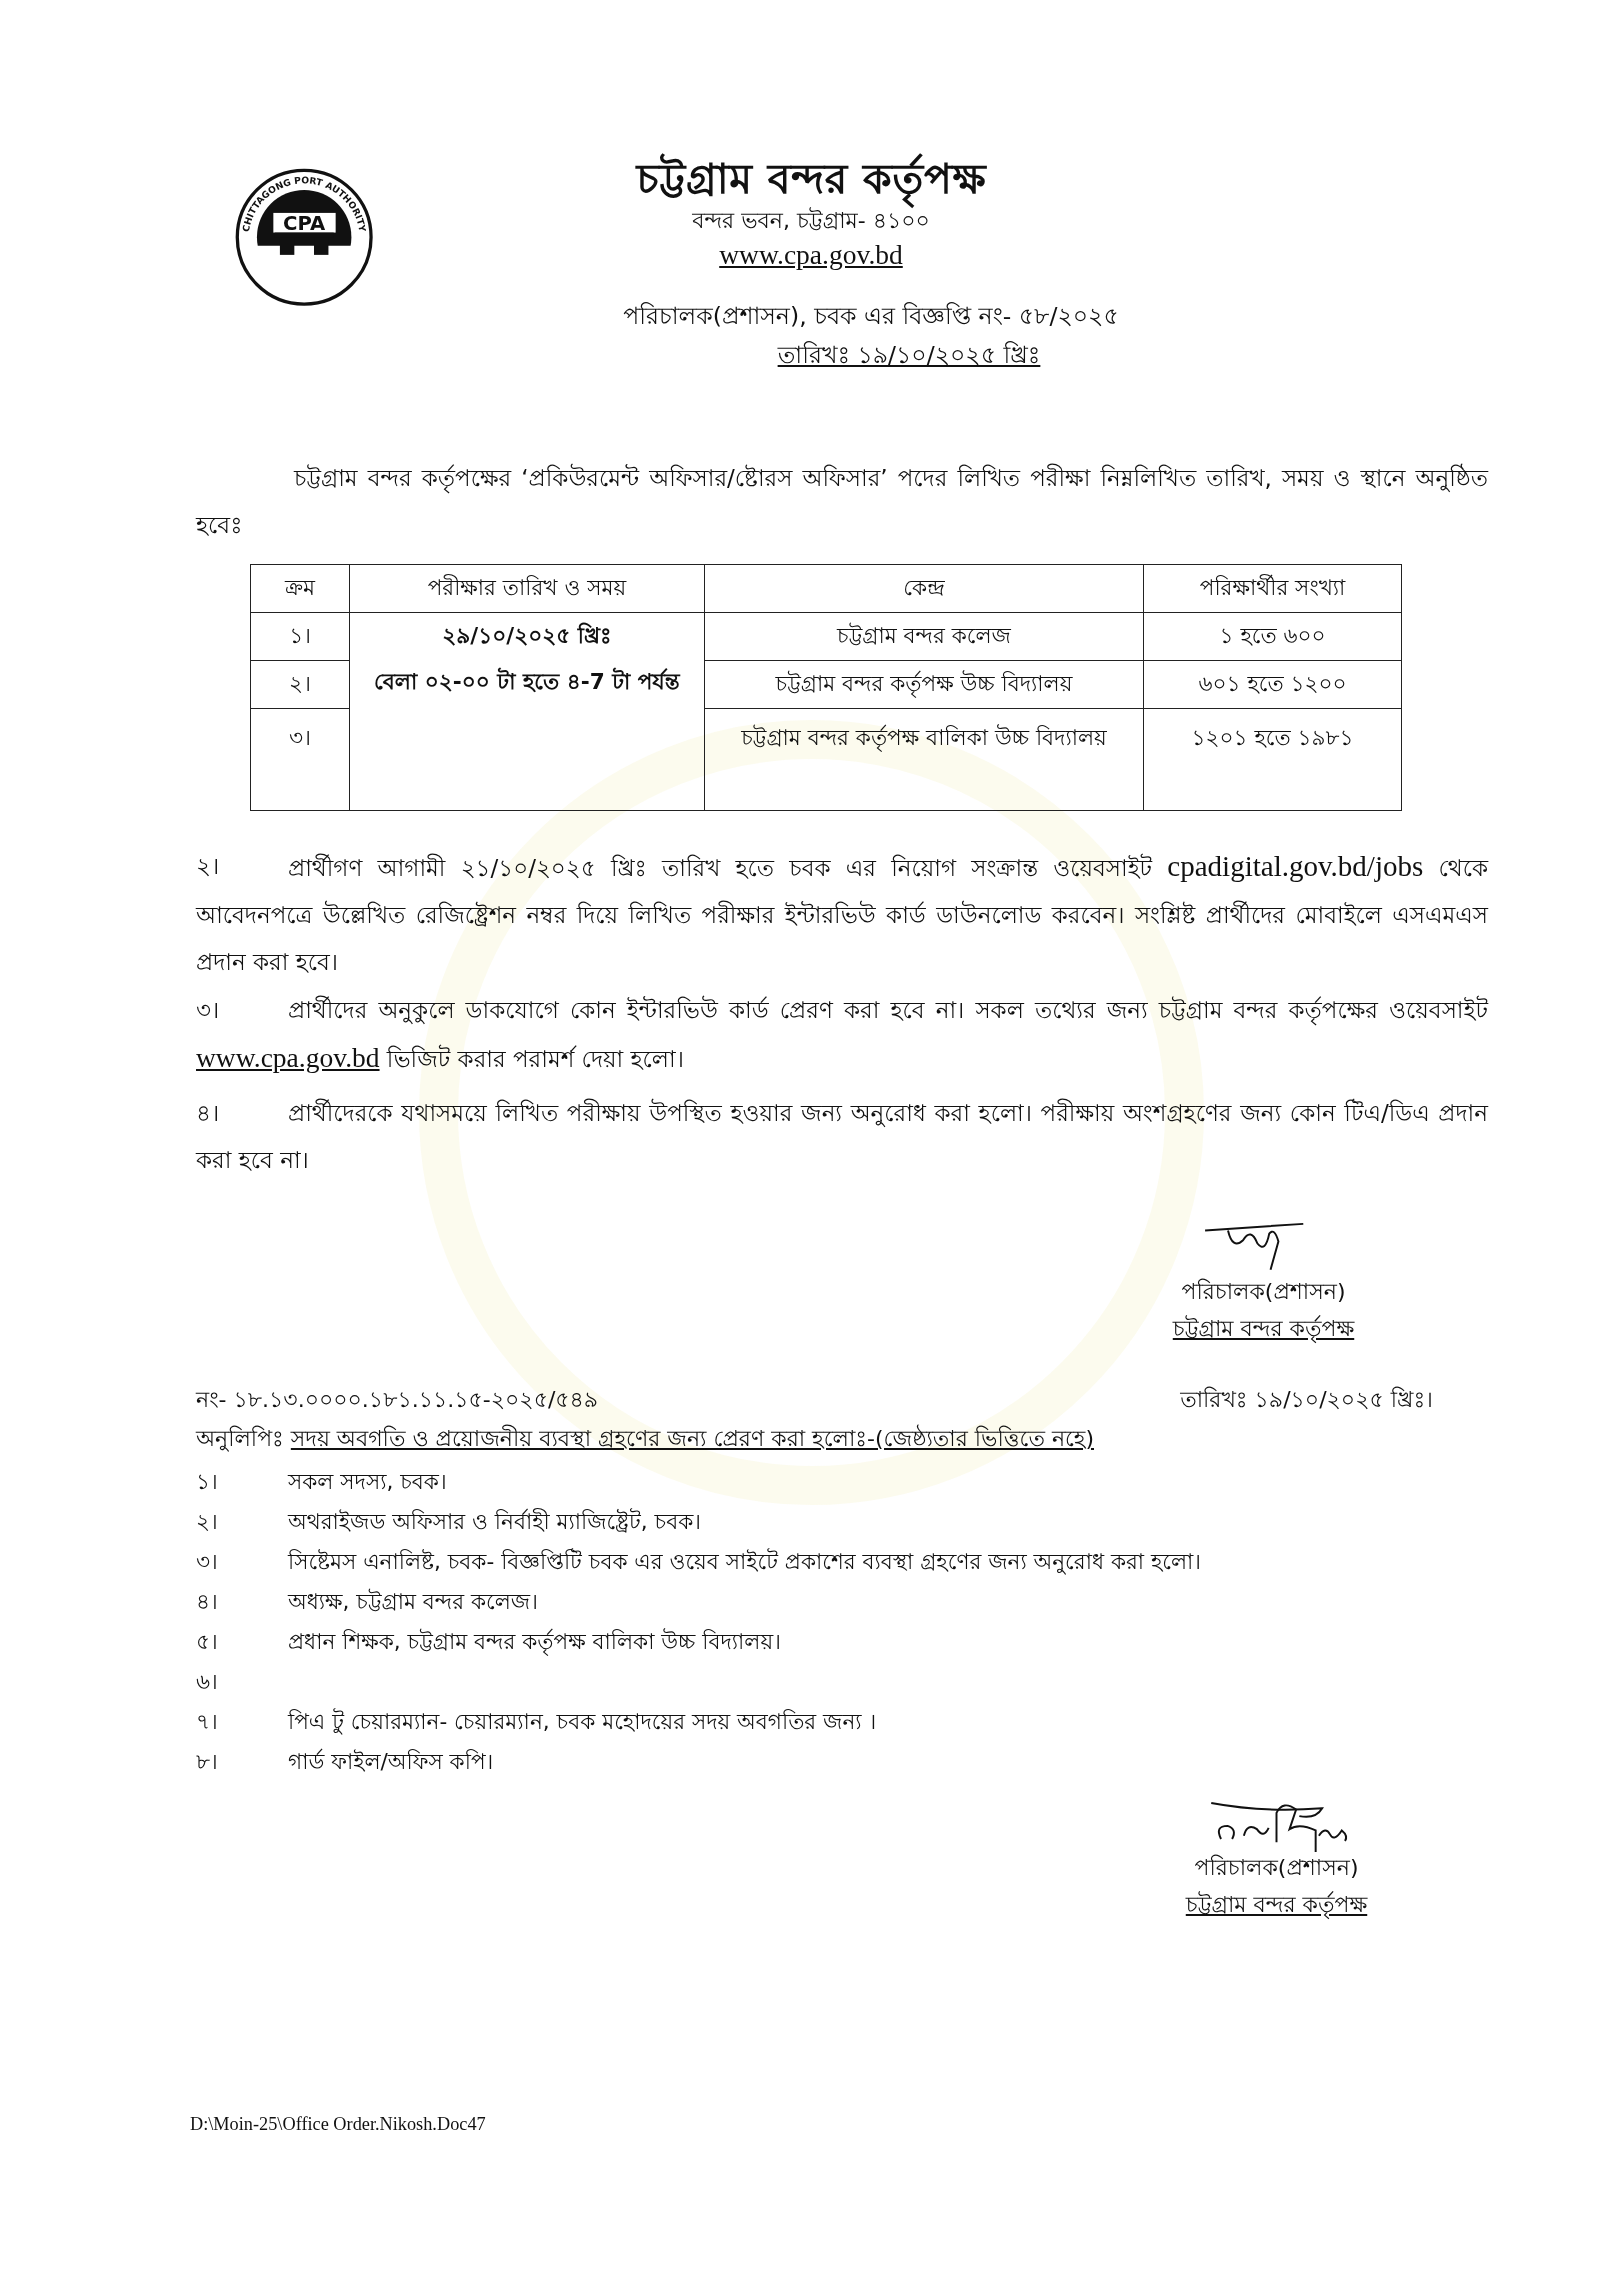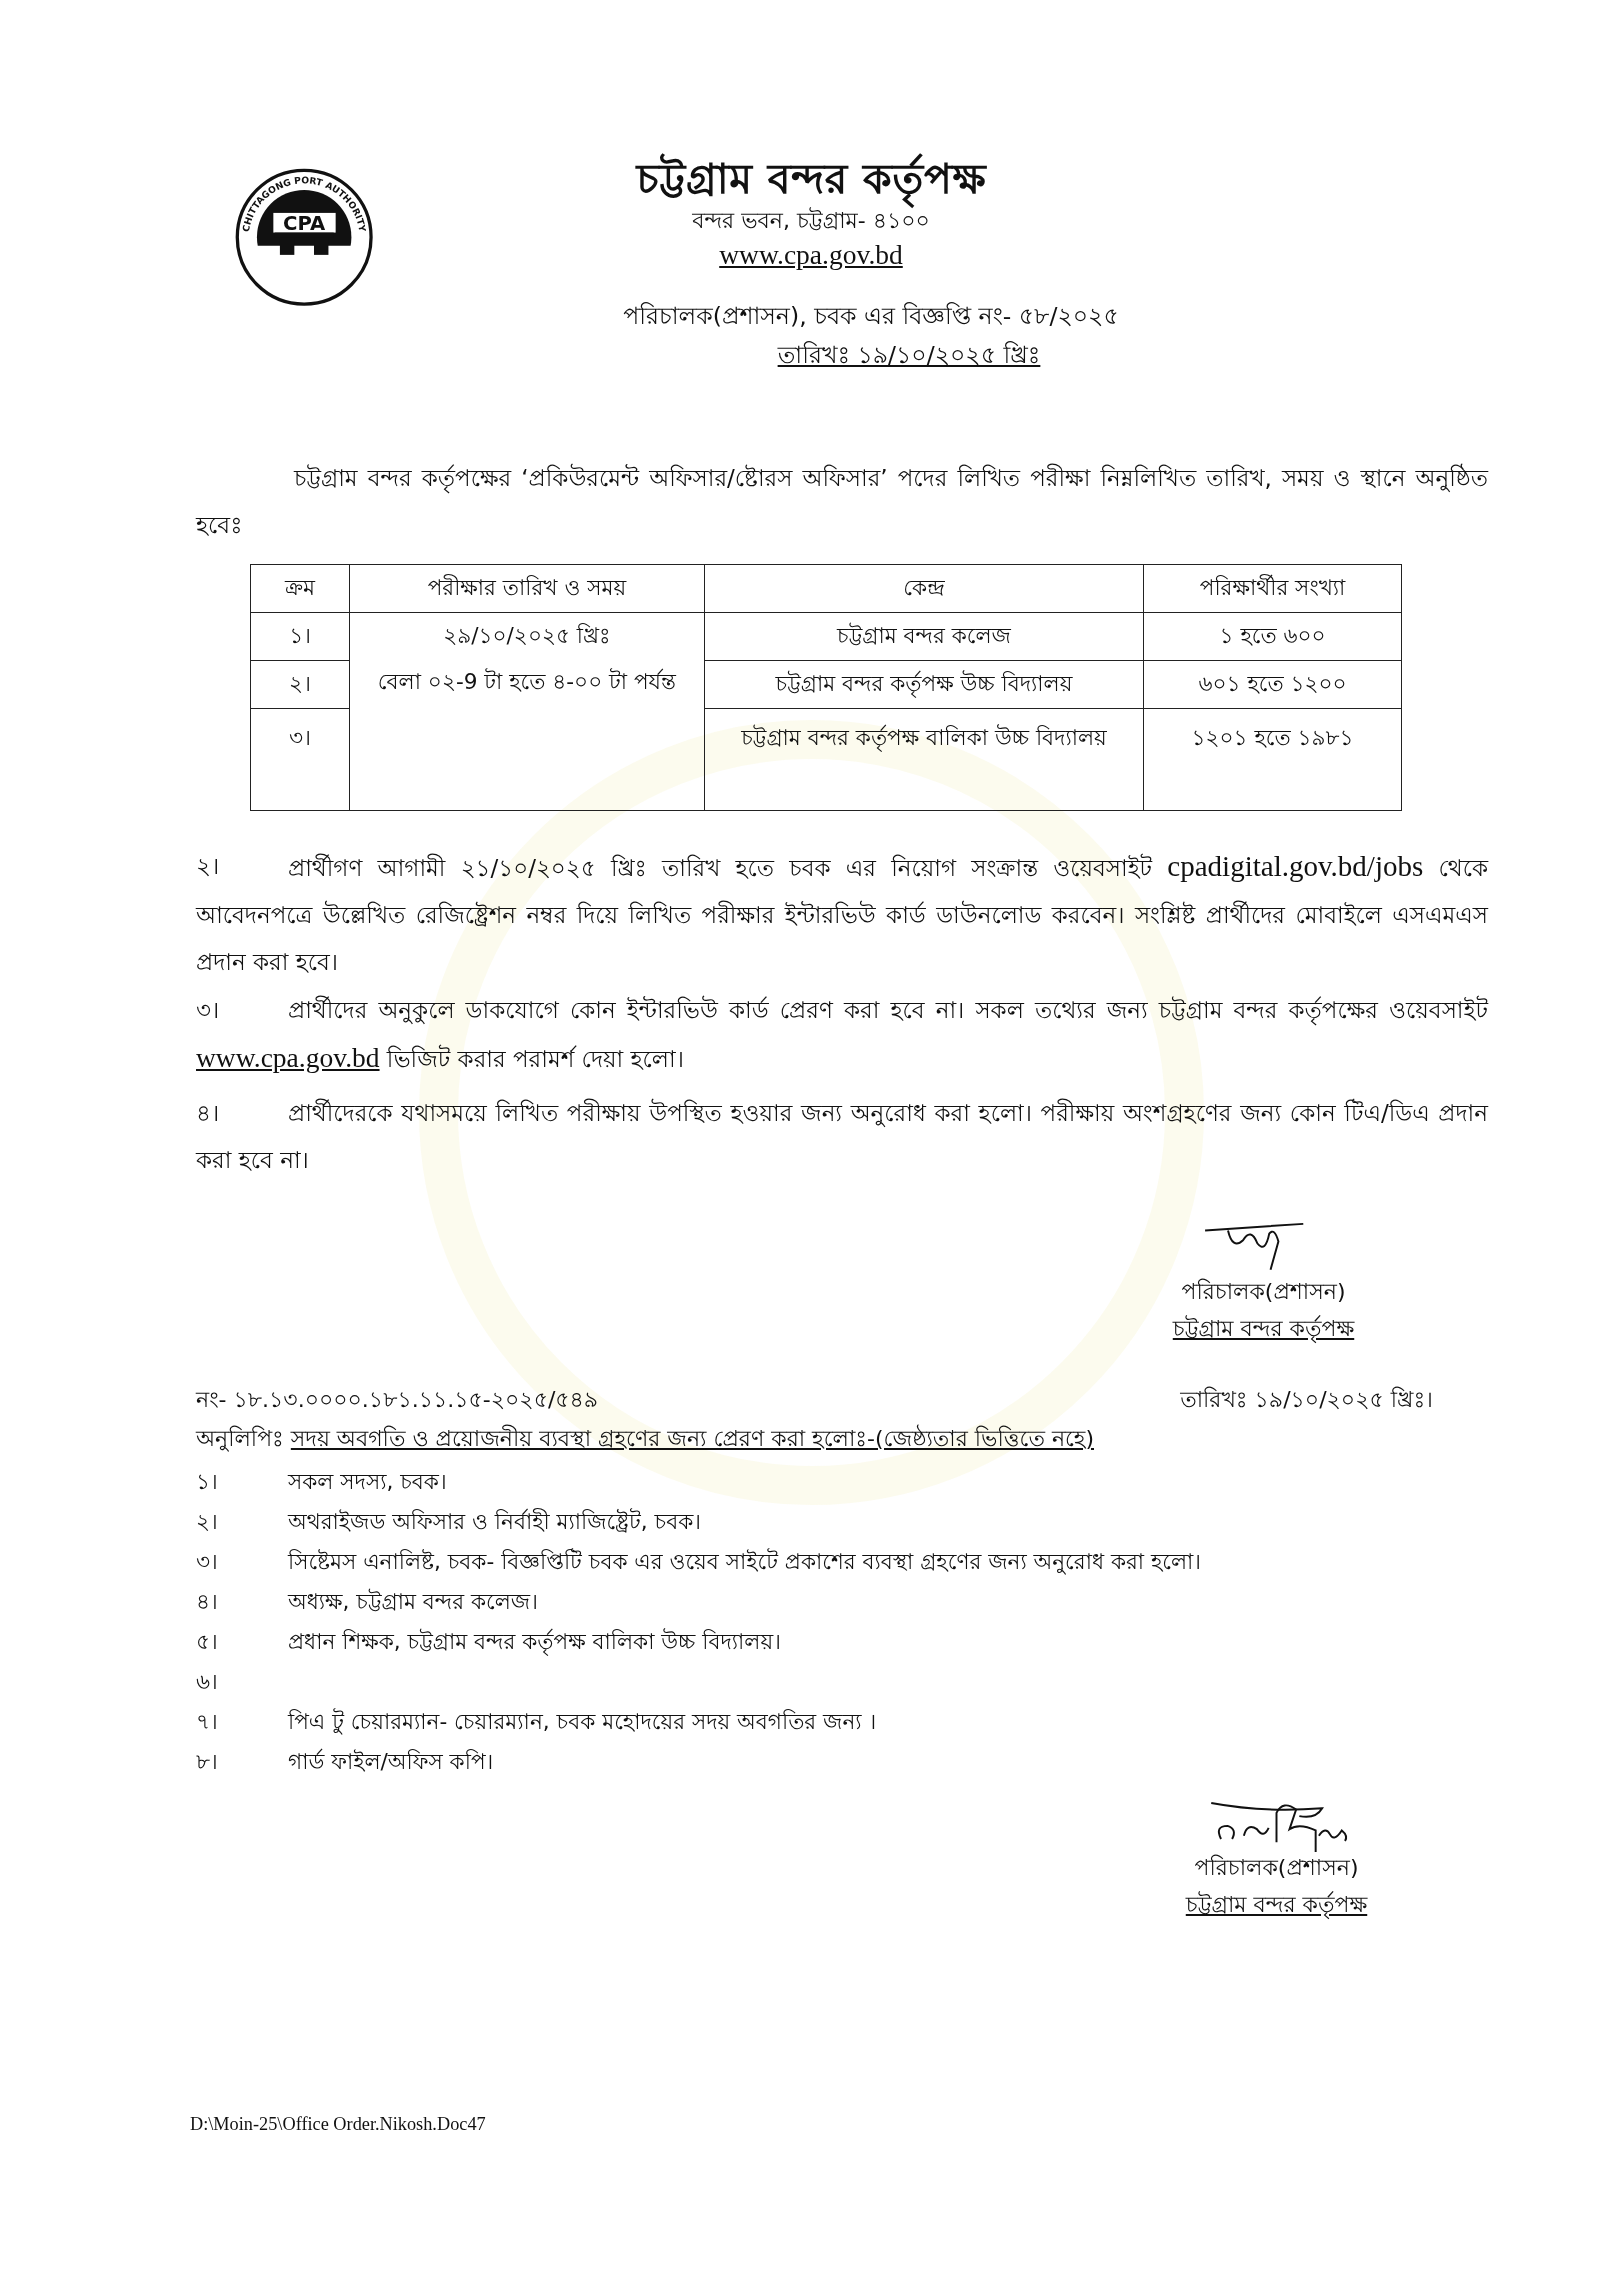--- a/index.html
+++ b/index.html
@@ -36,21 +36,21 @@
     position: absolute; left: 250px; top: 564px; width: 1152px;
     border-collapse: collapse; font-size: 21.6px; padding-left: 13px;
   }
   table.exam td, table.exam th {
     border: 1.3px solid #222; text-align: center; font-weight: normal; padding: 0 6.5px;
   }
   table.exam th { height: 47px; }
   table.exam td { height: 47px; vertical-align: middle; }
   table.exam tr.tall td { height: 92px; vertical-align: top; padding-top: 9.2px; line-height: 39px; }
   .c1 { width: 82px; } .c2 { width: 330px; } .c3 { width: 412px; } .c4 { width: 236px; }
-  .bold { font-weight: normal; }
+  .bold { font-weight: bold; }
   td.datecell { vertical-align: top !important; padding-top: 10.5px; line-height: 46px; }
 
   .item { position: absolute; left: 196px; width: 1292px; font-size: 23px; line-height: 47px; }
   .item .num { position: absolute; left: 0; top: 0; }
   .item .txt { display: block; text-indent: 92px; text-align: justify; }
   .url { font-family: "Liberation Serif", serif; font-size: 29px; }
   .url-u { font-family: "Liberation Serif", serif; font-size: 27.5px; text-decoration: underline; }
   .i2 { top: 843px; }
   .i3 { top: 987px; }
   .i4 { top: 1090px; }
@@ -106,21 +106,21 @@
       <tr>
     <th class="c1">ক্রম</th>
     <th class="c2">পরীক্ষার  তারিখ ও সময়</th>
     <th class="c3">কেন্দ্র</th>
     <th class="c4">পরিক্ষার্থীর সংখ্যা</th>
   </tr>
   <tr>
     <td>১।</td>
     <td rowspan="3" class="datecell">
       <div class="bold">২৯/১০/২০২৫ খ্রিঃ</div>
-      <div class="bold">বেলা ০২-9  টা হতে ৪-০০ টা পর্যন্ত</div>
+      <div class="bold">বেলা ০২-০০  টা হতে ৪-7 টা পর্যন্ত</div>
     </td>
     <td>চট্টগ্রাম বন্দর কলেজ</td>
     <td>১ হতে ৬০০</td>
   </tr>
   <tr>
     <td>২।</td>
     <td>চট্টগ্রাম বন্দর কর্তৃপক্ষ উচ্চ বিদ্যালয়</td>
     <td>৬০১ হতে  ১২০০</td>
   </tr>
   <tr class="tall">

